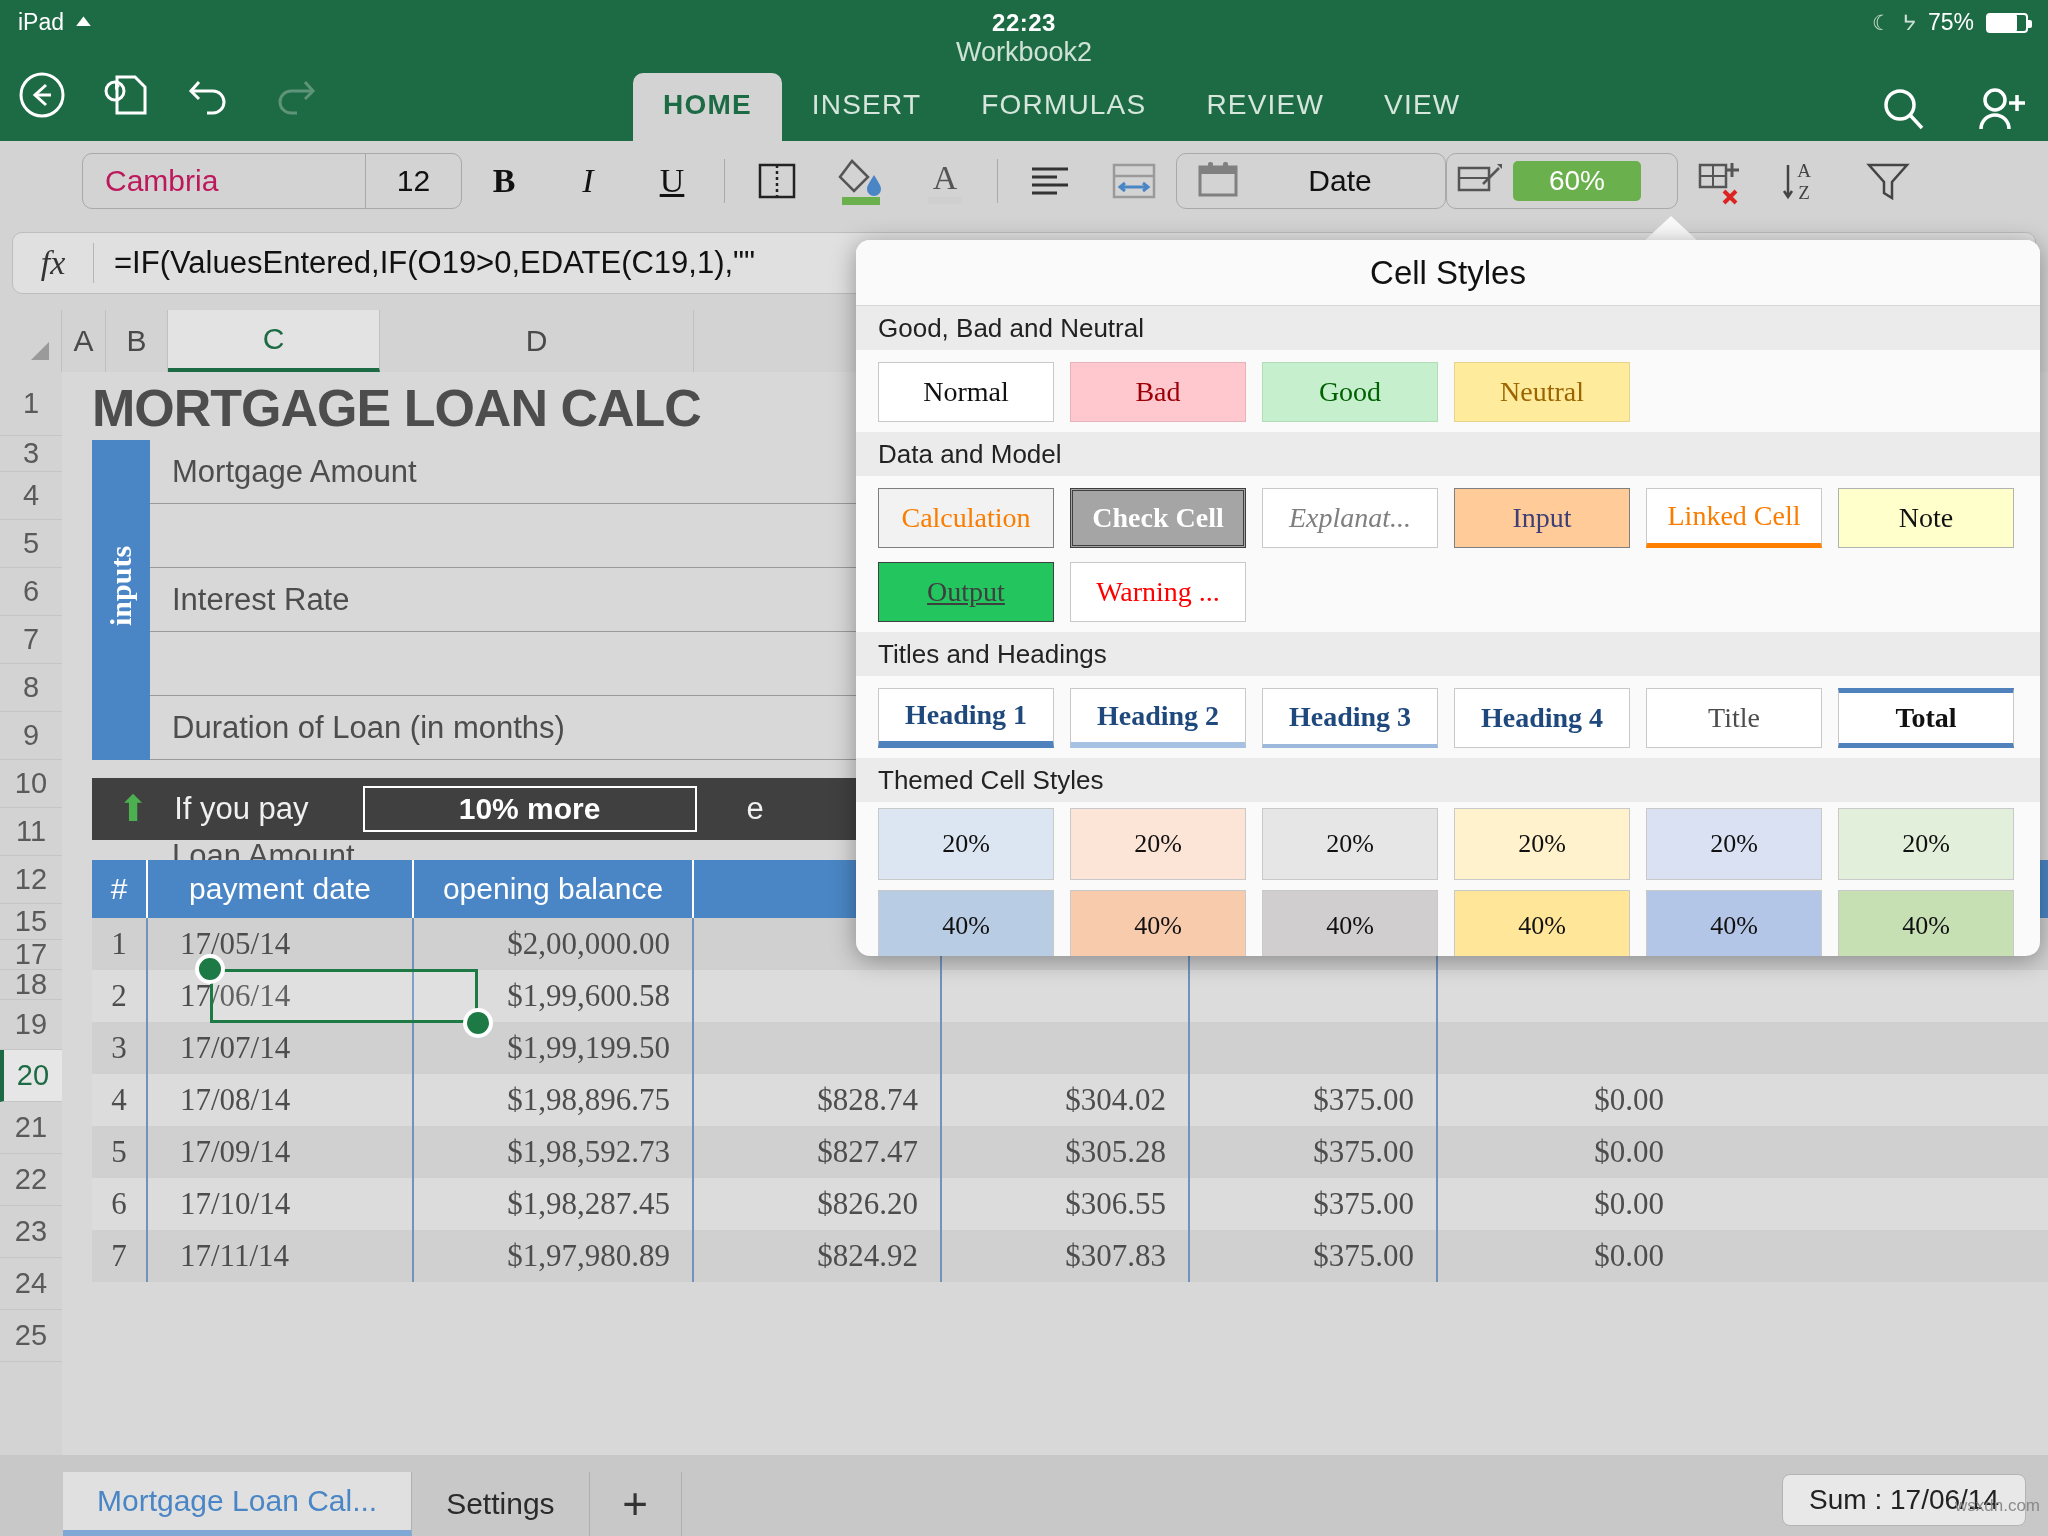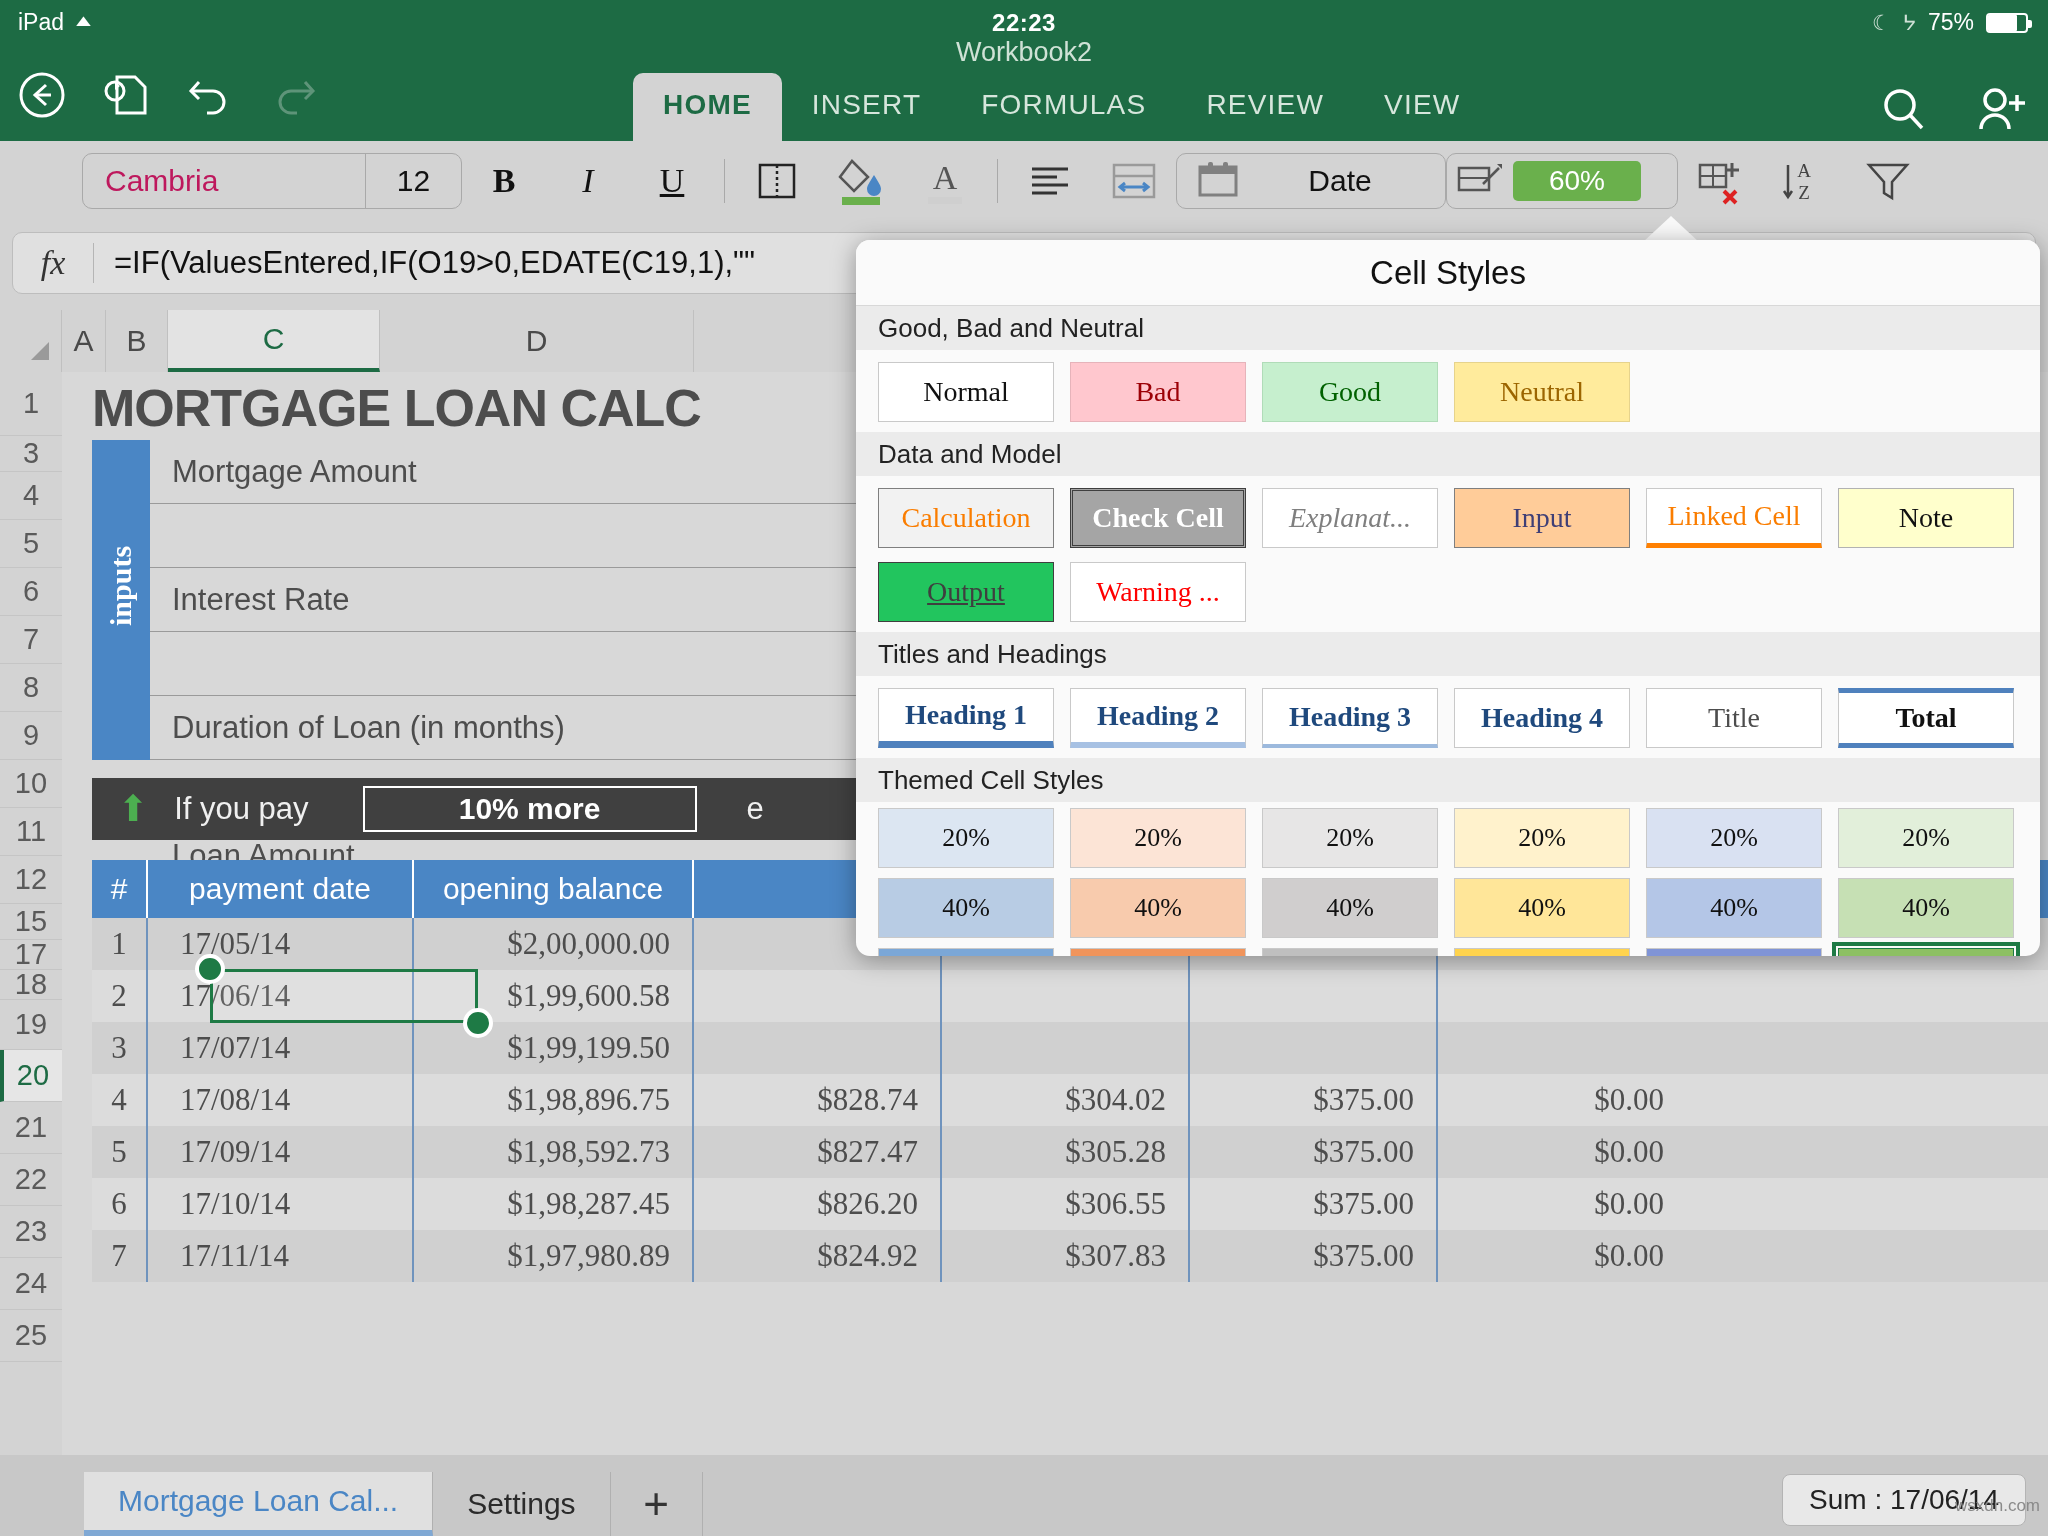--- a/index.html
+++ b/index.html
@@ -165,32 +165,32 @@
   #pop-title{ height:66px; display:flex;align-items:center;justify-content:center;
     font-size:33px; color:#111; border-bottom:1px solid #d8d8d8; background:#fafafa;}
   .sec-hdr{ background:#ebebeb; height:44px; display:flex; align-items:center;
             padding-left:22px; font-size:26px; color:#222; }
   .sec-body{ padding:12px 0 10px 22px; display:flex; flex-wrap:wrap; gap:14px 16px; }
   .style-chip{
     width:176px; height:60px; display:flex; align-items:center; justify-content:center;
     font-family:"Liberation Serif",serif; font-size:28px;
     border:1px solid #c9c9c9; background:#fff; color:#111;
   }
-  .sw{ width:176px;height:60px; display:flex;align-items:center;justify-content:center;
+  .sw{ width:176px;height:72px; display:flex;align-items:center;justify-content:center;
        font-family:"Liberation Serif",serif; font-size:26px; border:1px solid #c9c9c9;}
   .sw.sel{ outline:4px solid #1e7a45; outline-offset:2px; border-color:#1e7a45;}
   .themed-body{ padding:6px 0 8px 22px; display:grid;
      grid-template-columns:repeat(6,176px); gap:10px 16px;}
 
   
   #bottombar{
     position:absolute; left:0; bottom:0; width:2048px; height:81px;
     background:#c8c8c8; display:flex; align-items:flex-end;
   }
-  #sheettabs{ display:flex; align-items:flex-end; margin-left:84px; }
+  #sheettabs{ display:flex; align-items:flex-end; margin-left:63px; }
   .sheettab{
     height:64px; padding:0 34px; display:flex; align-items:center;
     font-size:30px; color:#2b2b2b; border-right:1px solid #b0b0b0;
   }
   .sheettab.active{ background:#e0e0e0; color:#4a86c5; border-bottom:6px solid #7fa8d4;}
   #addsheet{ width:92px;height:64px; display:flex;align-items:center;justify-content:center;
              font-size:44px; color:#333; border-right:1px solid #b0b0b0;}
   #sumbox{
     margin-left:auto; margin-right:22px; margin-bottom:10px;
     background:#e8e8e8; border:1px solid #b4b4b4; border-radius:8px;

